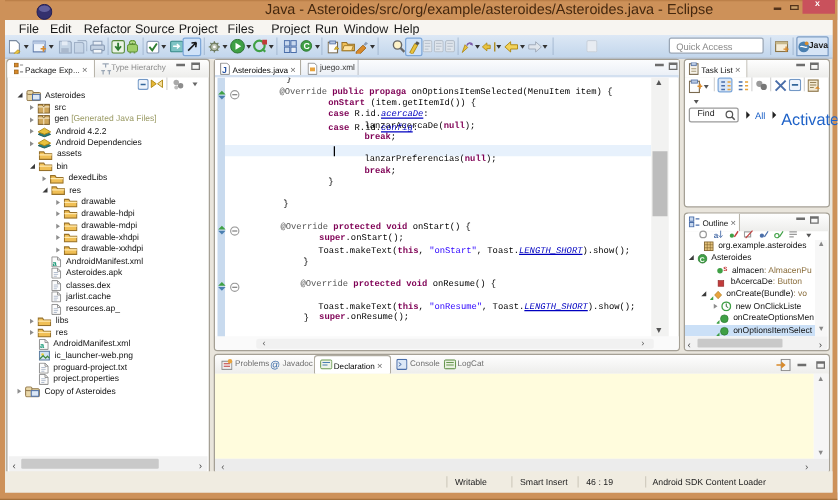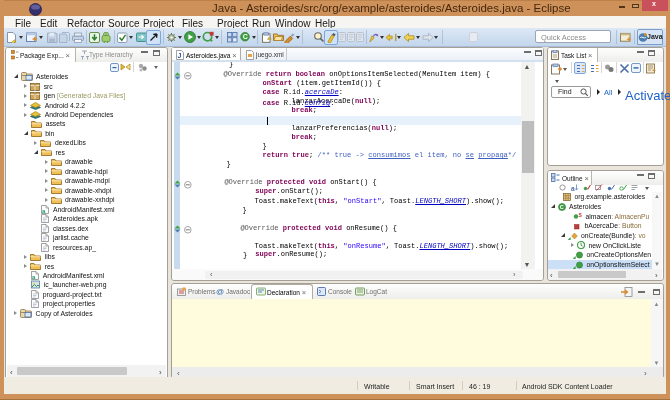--- a/index.html
+++ b/index.html
@@ -498,30 +498,29 @@
 <div class="p tt" style="left:256px;top:51px;color:#333">juego.xml</div>
 <div class="p" style="left:243px;top:48px;width:44px;height:14px;border-right:1px solid #c5c9d0"></div>
 <div class="p" style="left:524px;top:51px;width:7px;height:2px;background:#6d6d6d"></div>
 <div class="p" style="left:534.5px;top:49.5px;width:7px;height:6.5px;border:1px solid #6d6d6d;border-top-width:2px"></div>
 <div class="p" style="left:172px;top:60.4px;width:371px;height:1.6px;background:#d3e0f0"></div>
 
 <div class="p" id="edit" style="left:172px;top:62px;width:370px;height:208px;overflow:hidden;background:#fff">
   <div class="p" style="left:1.5px;top:0;width:6px;height:208px;background:#c8daee"></div>
   <div class="p" style="left:8px;top:54.3px;width:341px;height:9.05px;background:#e7f1fc"></div>
 <div class="p mono" style="left:57px;top:-2.50px;color:#000">}</div>
-<div class="p mono" style="left:51.5px;top:7.80px"><span class="gr">@Override</span> <span class="kw">return boolean</span> onOptionsItemSelected(MenuItem item) {</div>
+<div class="p mono" style="left:51.5px;top:7.80px"><span class="gr">@Override</span> <span class="kw">public propaga</span> onOptionsItemSelected(MenuItem item) {</div>
 <div class="p mono" style="left:90.5px;top:16.85px"><span class="kw">onStart</span> (item.getItemId()) {</div>
 <div class="p mono" style="left:90.5px;top:25.90px"><span class="kw">case</span> R.id.<span class="sf">acercaDe</span>:</div>
 <div class="p mono" style="left:119.5px;top:34.95px">lanzarAcercaDe(<span class="kw">null</span>);</div>
 <div class="p mono" style="left:119.5px;top:44.00px"><span class="kw">break</span>;</div>
 <div class="p mono" style="left:90.5px;top:37px"><span class="kw">case</span> R.id.<span class="sf">config</span>:</div>
 <div class="p mono" style="left:119.5px;top:62.10px">lanzarPreferencias(<span class="kw">null</span>);</div>
 <div class="p mono" style="left:119.5px;top:71.15px"><span class="kw">break</span>;</div>
 <div class="p mono" style="left:90.5px;top:80.20px">}</div>
-<div class="p mono" style="left:90.5px;top:89.25px"><span class="kw">return true</span>; <span class="cmt">/** true -&gt; <u>consumimos</u> el item, no <u>se</u> <u>propaga</u>*/</span></div>
 <div class="p mono" style="left:54.5px;top:98.30px">}</div>
 <div class="p mono" style="left:52.4px;top:116.40px"><span class="gr">@Override</span> <span class="kw">protected void</span> onStart() {</div>
 <div class="p mono" style="left:83.3px;top:125.45px"><span class="kw">super</span>.onStart();</div>
 <div class="p mono" style="left:82.5px;top:134.50px">Toast.makeText(<span class="kw">this</span>, <span class="str">"onStart"</span>, Toast.<span class="sf">LENGTH_SHORT</span>).show();</div>
 <div class="p mono" style="left:70.5px;top:143.55px">}</div>
 <div class="p mono" style="left:68.4px;top:161.65px"><span class="gr">@Override</span> <span class="kw">protected void</span> onResume() {</div>
 <div class="p mono" style="left:83.3px;top:188px"><span class="kw">super</span>.onResume();</div>
 <div class="p mono" style="left:82.5px;top:179.75px">Toast.makeText(<span class="kw">this</span>, <span class="str">"onResume"</span>, Toast.<span class="sf">LENGTH_SHORT</span>).show();</div>
 <div class="p mono" style="left:71.0px;top:188.80px">}</div>
 <div class="p" style="left:94.5px;top:54.7px;width:1px;height:8.5px;background:#000"></div>

